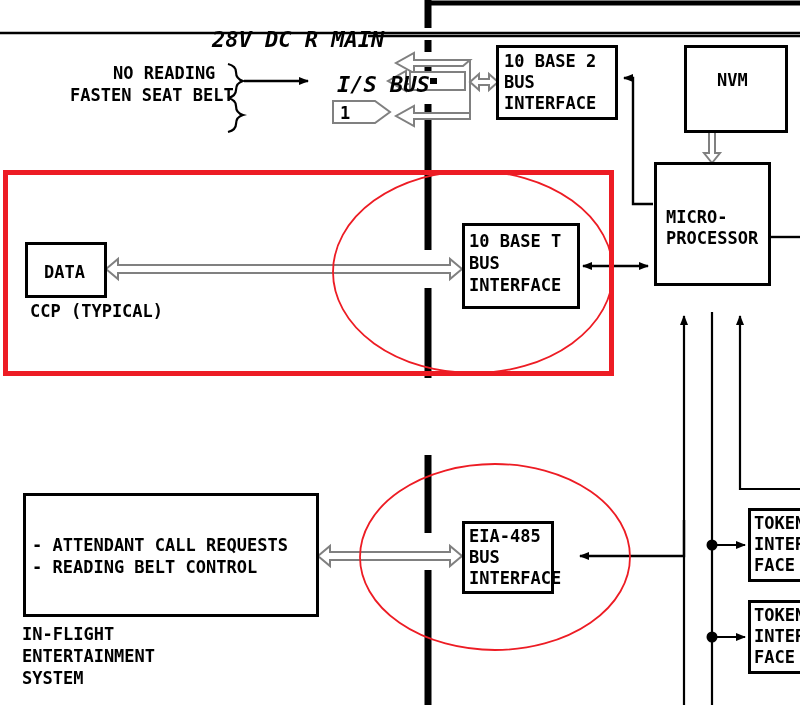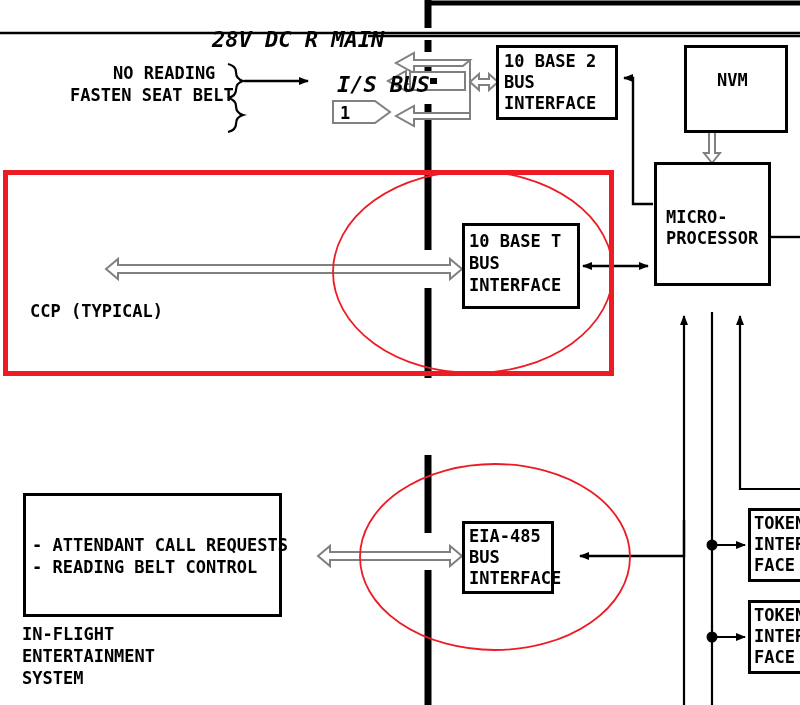--- a/index.html
+++ b/index.html
@@ -180,33 +180,36 @@
   <div class="box" style="left:496px; top:45px; width:122px; height:75px;">
     <div class="boxtext f17" style="left:5px; top:3px;">10 BASE 2</div>
     <div class="boxtext f17" style="left:5px; top:24px;">BUS</div>
     <div class="boxtext f17" style="left:5px; top:45px;">INTERFACE</div>
   </div>
 
   <div class="box" style="left:684px; top:45px; width:104px; height:88px;">
     <div class="boxtext f17" style="left:30px; top:22px;">NVM</div>
   </div>
 
+  <div class="box" style="left:25px; top:242px; width:82px; height:56px;">
+    <div class="boxtext f17" style="left:16px; top:17px;">DATA</div>
+  </div>
 
   <div class="box" style="left:462px; top:223px; width:118px; height:86px;">
     <div class="boxtext f17" style="left:4px; top:5px;">10 BASE T</div>
     <div class="boxtext f17" style="left:4px; top:27px;">BUS</div>
     <div class="boxtext f17" style="left:4px; top:49px;">INTERFACE</div>
   </div>
 
   <div class="box" style="left:654px; top:162px; width:117px; height:124px;">
     <div class="boxtext f17" style="left:9px; top:42px;">MICRO-</div>
     <div class="boxtext f17" style="left:9px; top:63px;">PROCESSOR</div>
   </div>
 
-  <div class="box" style="left:23px; top:493px; width:259px; height:124px;">
+  <div class="box" style="left:23px; top:493px; width:296px; height:124px;">
     <div class="boxtext f17" style="left:6px; top:39px;">- ATTENDANT CALL REQUESTS</div>
     <div class="boxtext f17" style="left:6px; top:61px;">- READING BELT CONTROL</div>
   </div>
 
   <div class="box" style="left:462px; top:521px; width:92px; height:73px;">
     <div class="boxtext f17" style="left:4px; top:2px;">EIA-485</div>
     <div class="boxtext f17" style="left:4px; top:23px;">BUS</div>
     <div class="boxtext f17" style="left:4px; top:44px;">INTERFACE</div>
   </div>
 

